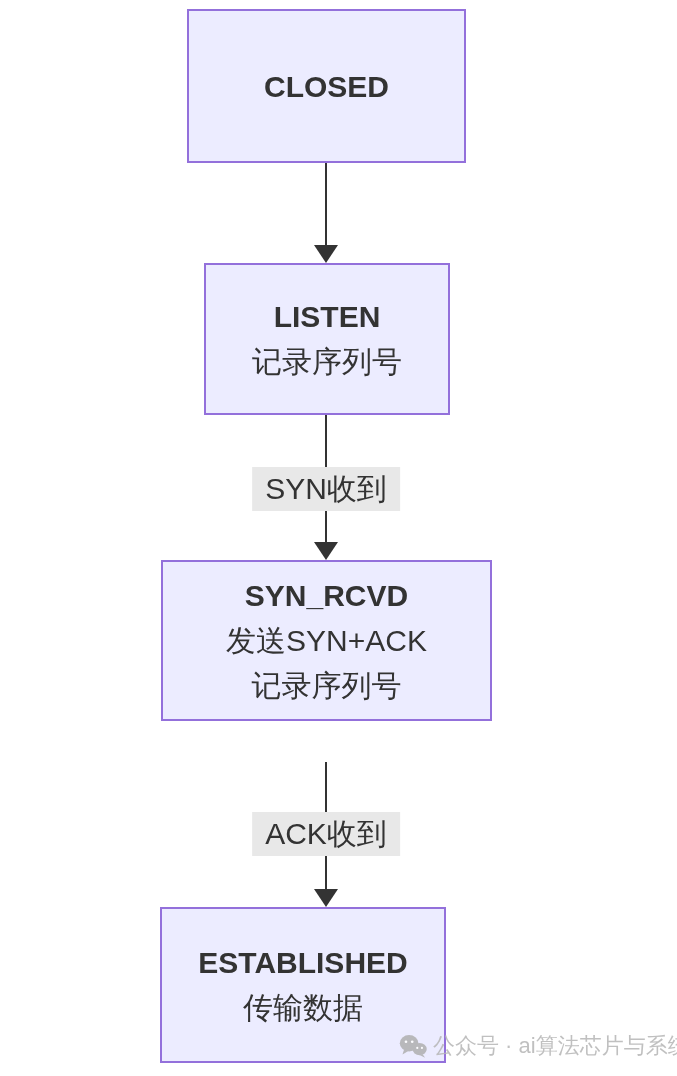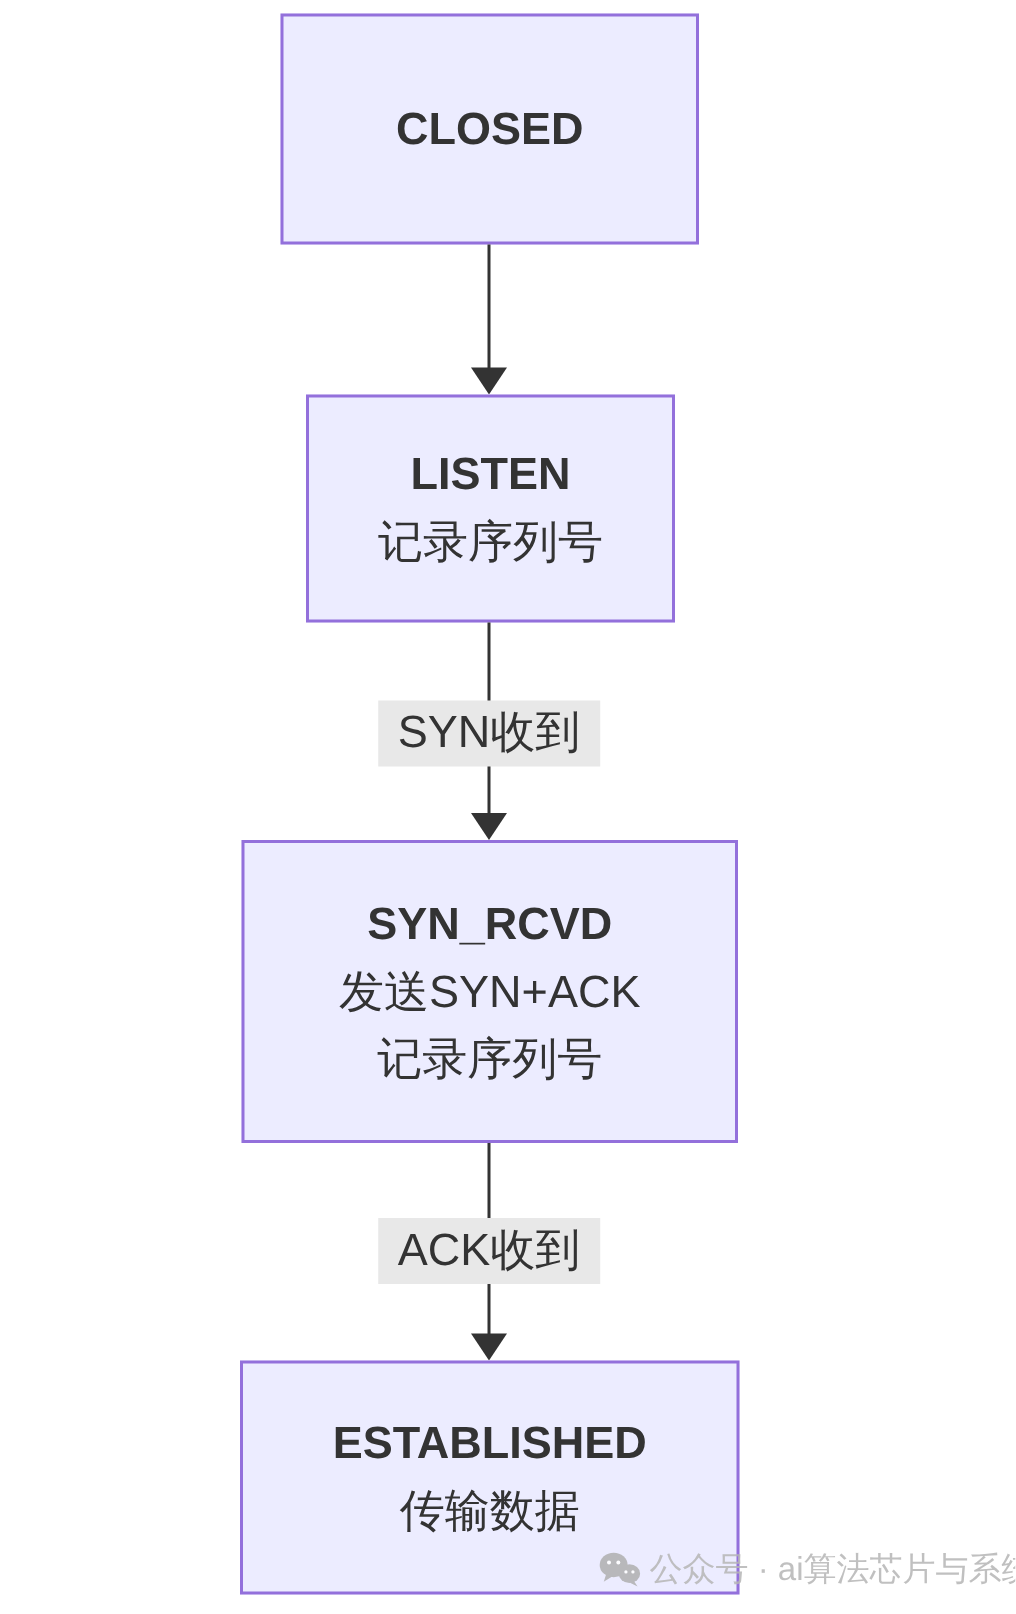--- a/index.html
+++ b/index.html
@@ -30,22 +30,22 @@
     align-items: center;
     justify-content: center;
     text-align: center;
     line-height: 45px;
     font-size: 30px;
   }
   .node-title { font-weight: bold; }
   .node-desc  { font-weight: normal; }
   #node-closed      { left: 187px; top: 9px;   width: 279px; height: 154px; }
   #node-listen      { left: 204px; top: 263px; width: 246px; height: 152px; }
-  #node-syn-rcvd    { left: 161px; top: 560px; width: 331px; height: 202px; }
-  #node-established { left: 160px; top: 907px; width: 333px; height: 156px; }
+  #node-syn-rcvd    { left: 161px; top: 560px; width: 331px; height: 161px; }
+  #node-established { left: 160px; top: 907px; width: 286px; height: 156px; }
 
   .edge-line {
     position: absolute;
     width: 2px;
     background: var(--arrow);
   }
   .arrowhead {
     position: absolute;
     width: 0; height: 0;
     border-left: 12px solid transparent;

